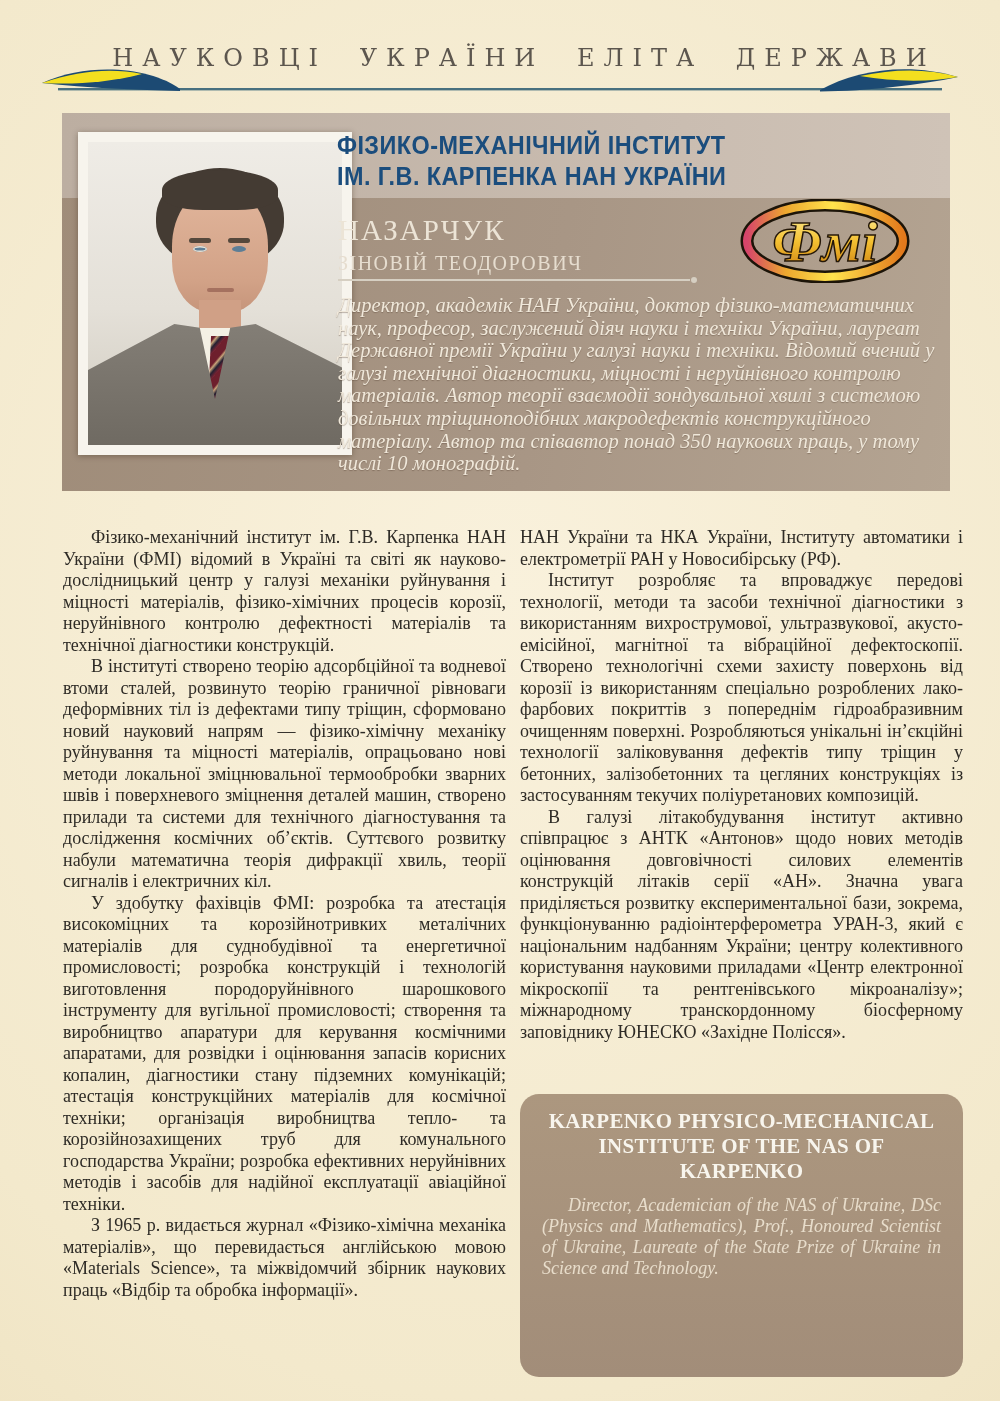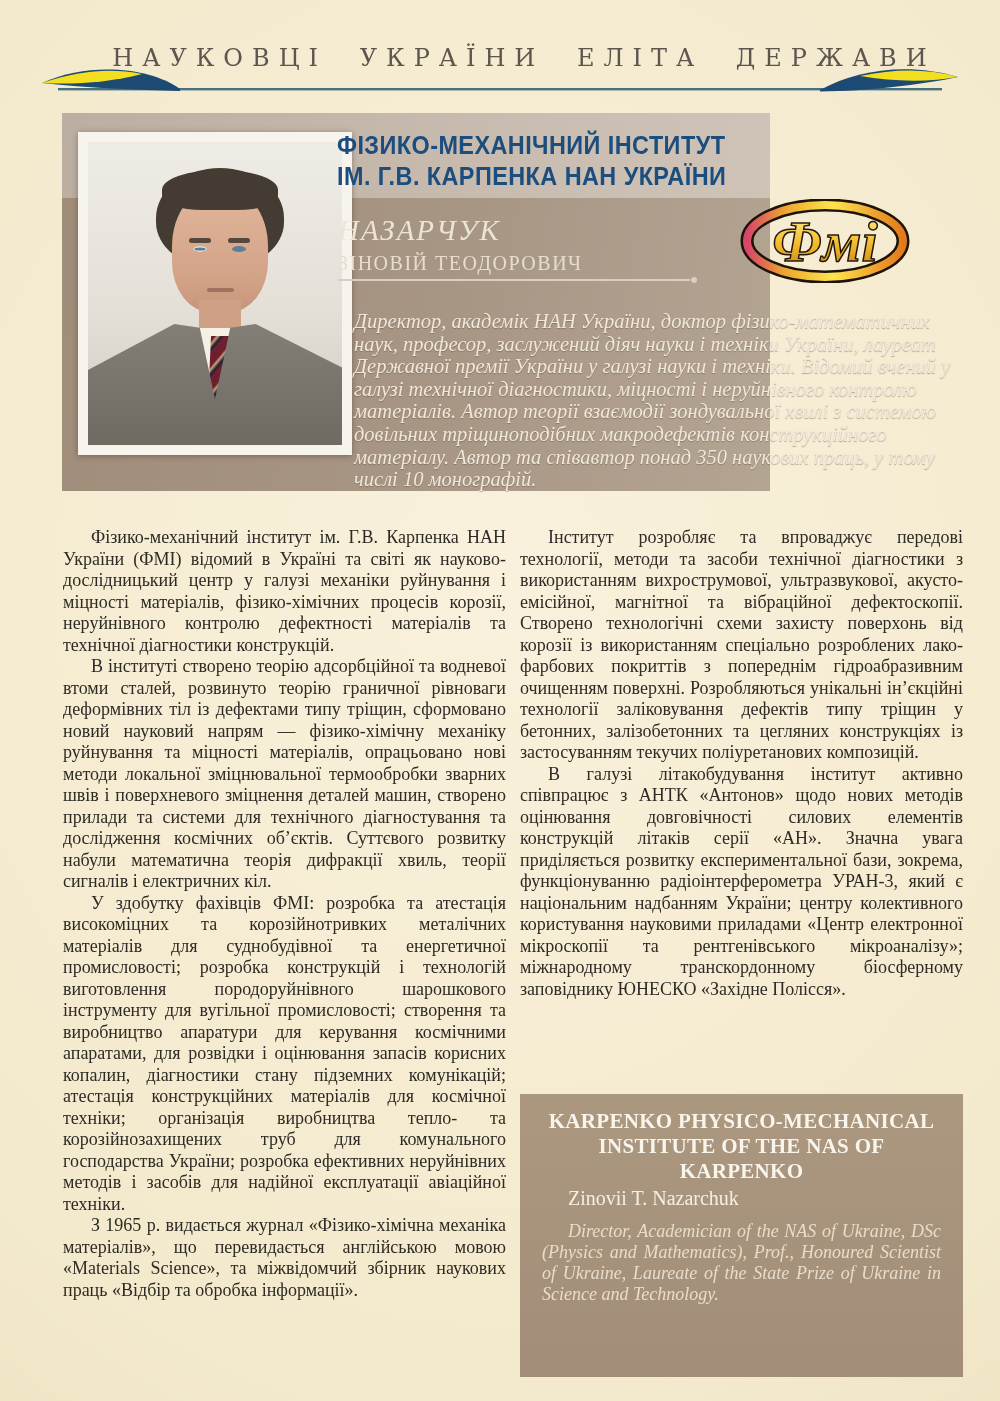--- a/index.html
+++ b/index.html
@@ -10,21 +10,21 @@
   }
   
   .banner-title{
     position:absolute; top:44px; left:0; width:100%; text-align:center;
     font-family:"DejaVu Serif", serif; font-size:24px; color:#5c564e;
     letter-spacing:9px; word-spacing:16px; white-space:nowrap;margin-left:24px;
   }
   .banner-deco{ position:absolute; top:55px; left:0; width:1000px; height:48px; }
   
   .card{
-    position:absolute; left:62px; top:113px; width:708px; height:378px;
+    position:absolute; left:62px; top:113px; width:888px; height:378px;
     background:linear-gradient(100deg, #9f8c79 0%, #a89685 55%, #b4a492 100%);
   }
   .card-topband{
     position:absolute; top:0; left:0; right:0; height:85px;
     background:linear-gradient(90deg, #bcaea1 0%, #cabdb1 70%, #cfc3b7 100%);
   }
   .photo-frame{
     position:absolute; left:16px; top:19px; width:254px; height:303px;
     background:#f7f4ed; padding:10px; box-shadow:0 1px 6px rgba(40,25,10,.35);
   }
@@ -45,41 +45,41 @@
     background:repeating-linear-gradient(130deg, #6e1f2d 0px, #6e1f2d 7px, #c9a47a 9px, #242031 12px, #7c2434 16px);
     clip-path:polygon(18% 0,82% 0,100% 100%,0 100%); }
   .ph-suit{ left:0; top:182px; width:254px; height:121px; background:linear-gradient(180deg,#837e76,#6f6a62);
     clip-path:polygon(0 38%, 34% 0%, 44% 3%, 50% 62%, 56% 3%, 66% 0%, 100% 36%, 100% 100%, 0 100%); }
   .inst-title{
     position:absolute; left:275px; top:17px; margin:0;
     font-family:"Liberation Sans", sans-serif; font-weight:bold;
     font-size:26px; line-height:31px; color:#1b4d7d; letter-spacing:.5px;
     transform:scaleX(.9); transform-origin:left top; white-space:nowrap;
   }
-  .surname{ position:absolute; left:276px; top:101px; font-size:29px; letter-spacing:2px; color:#ece4d6;font-style:italic; }
+  .surname{ position:absolute; left:276px; top:101px; font-size:29px; letter-spacing:2px; color:#ece4d6; }
   .givenname{ position:absolute; left:276px; top:139px; font-size:20px; letter-spacing:1.5px; color:#e6ddcf; }
   .name-rule{ position:absolute; left:276px; top:166px; width:352px; height:2px; background:#d6cfc2; }
   .name-rule::after{ content:""; position:absolute; right:-7px; top:-2px; width:6px; height:6px; border-radius:50%; background:#d6cfc2; }
   .card-desc{
-    position:absolute; left:276px; top:181px; width:600px; margin:16px;
+    position:absolute; left:276px; top:181px; width:600px; margin:0;
     font-style:italic; font-size:20.5px; line-height:22.6px; color:#f0e8da;
     text-shadow:0 1px 1px rgba(85,65,50,.4);
   }
   .logo{ position:absolute; left:678px; top:86px; width:170px; height:84px; }
   
   .col{ position:absolute; width:443px; font-size:18px; line-height:21.5px;
         color:#2e2b26; text-align:justify;margin-top:19px; }
   .col p{ margin:0; text-indent:28px; }
   .col p.noindent{ text-indent:0; }
   .col-left{ left:63px; top:508px; }
   .col-right{ left:520px; top:508px; }
   
   .en-box{
     position:absolute; left:520px; top:1094px; width:399px; height:247px;
-    padding:15px 22px 21px; background:linear-gradient(180deg,#ac977f 0%, #a28d79 100%);
+    padding:15px 22px 21px; background:linear-gradient(180deg,#ac977f 0%, #a28d79 100%);border-radius:19px;
   }
   .en-title{ text-align:center; font-weight:bold; font-size:21px; line-height:25px;
     color:#f8f5ed; letter-spacing:.3px; }
   .en-name{ font-size:20px; margin:3px 0 0 26px; color:#f4efe3; }
   .en-bio{ margin:11px 0 0; font-style:italic; font-size:18px; line-height:21px;
     text-indent:26px; text-align:justify; color:#e8ddcb; }
   .en-fields{ margin:1px 0 0; font-size:18px; line-height:21px;
     text-indent:26px; text-align:justify; color:#ddd3c0; }
 </style>
 </head>
@@ -148,26 +148,26 @@
   </section>
 
   <div class="col col-left">
     <p>Фізико-механічний інститут ім. Г.В. Карпенка НАН України (ФМІ) відомий в Україні та світі як науково-дослідницький центр у галузі механіки руйнування і міцності матеріалів, фізико-хімічних процесів корозії, неруйнівного контролю дефектності матеріалів та технічної діагностики конструкцій.</p>
     <p>В інституті створено теорію адсорбційної та водневої втоми сталей, розвинуто теорію граничної рівноваги деформівних тіл із дефектами типу тріщин, сформовано новий науковий напрям — фізико-хімічну механіку руйнування та міцності матеріалів, опрацьовано нові методи локальної зміцнювальної термообробки зварних швів і поверхневого зміцнення деталей машин, створено прилади та системи для технічного діагностування та дослідження космічних об’єктів. Суттєвого розвитку набули математична теорія дифракції хвиль, теорії сигналів і електричних кіл.</p>
     <p>У здобутку фахівців ФМІ: розробка та атестація високоміцних та корозійнотривких металічних матеріалів для суднобудівної та енергетичної промисловості; розробка конструкцій і технологій виготовлення породоруйнівного шарошкового інструменту для вугільної промисловості; створення та виробництво апаратури для керування космічними апаратами, для розвідки і оцінювання запасів корисних копалин, діагностики стану підземних комунікацій; атестація конструкційних матеріалів для космічної техніки; організація виробництва тепло- та корозійнозахищених труб для комунального господарства України; розробка ефективних неруйнівних методів і засобів для надійної експлуатації авіаційної техніки.</p>
     <p>З 1965 р. видається журнал «Фізико-хімічна механіка матеріалів», що перевидається англійською мовою «Materials Science», та міжвідомчий збірник наукових праць «Відбір та обробка інформації».</p>
   </div>
 
   <div class="col col-right">
+    <p class="noindent">НАН України та НКА України, Інституту автоматики і електрометрії РАН у Новосибірську (РФ).</p>
     <p>Інститут розробляє та впроваджує передові технології, методи та засоби технічної діагностики з використанням вихрострумової, ультразвукової, акусто-емісійної, магнітної та вібраційної дефектоскопії. Створено технологічні схеми захисту поверхонь від корозії із використанням спеціально розроблених лако-фарбових покриттів з попереднім гідроабразивним очищенням поверхні. Розробляються унікальні ін’єкційні технології заліковування дефектів типу тріщин у бетонних, залізобетонних та цегляних конструкціях із застосуванням текучих поліуретанових композицій.</p>
     <p>В галузі літакобудування інститут активно співпрацює з АНТК «Антонов» щодо нових методів оцінювання довговічності силових елементів конструкцій літаків серії «АН». Значна увага приділяється розвитку експериментальної бази, зокрема, функціонуванню радіоінтерферометра УРАН-3, який є національним надбанням України; центру колективного користування науковими приладами «Центр електронної мікроскопії та рентгенівського мікроаналізу»; міжнародному транскордонному біосферному заповіднику ЮНЕСКО «Західне Полісся».</p>
   </div>
 
   <aside class="en-box">
     <div class="en-title">
       <span>KARPENKO PHYSICO-MECHANICAL</span><br>
       <span>INSTITUTE OF THE NAS OF KARPENKO</span>
     </div>
-    <div class="en-name">Zinovii T. Nazarchuk</div>
     <p class="en-bio">Director, Academician of the NAS of Ukraine, DSc (Physics and Mathematics), Prof., Honoured Scientist of Ukraine, Laureate of the State Prize of Ukraine in Science and Technology.</p>
   </aside>
 
 </div>
 
 </body></html>

